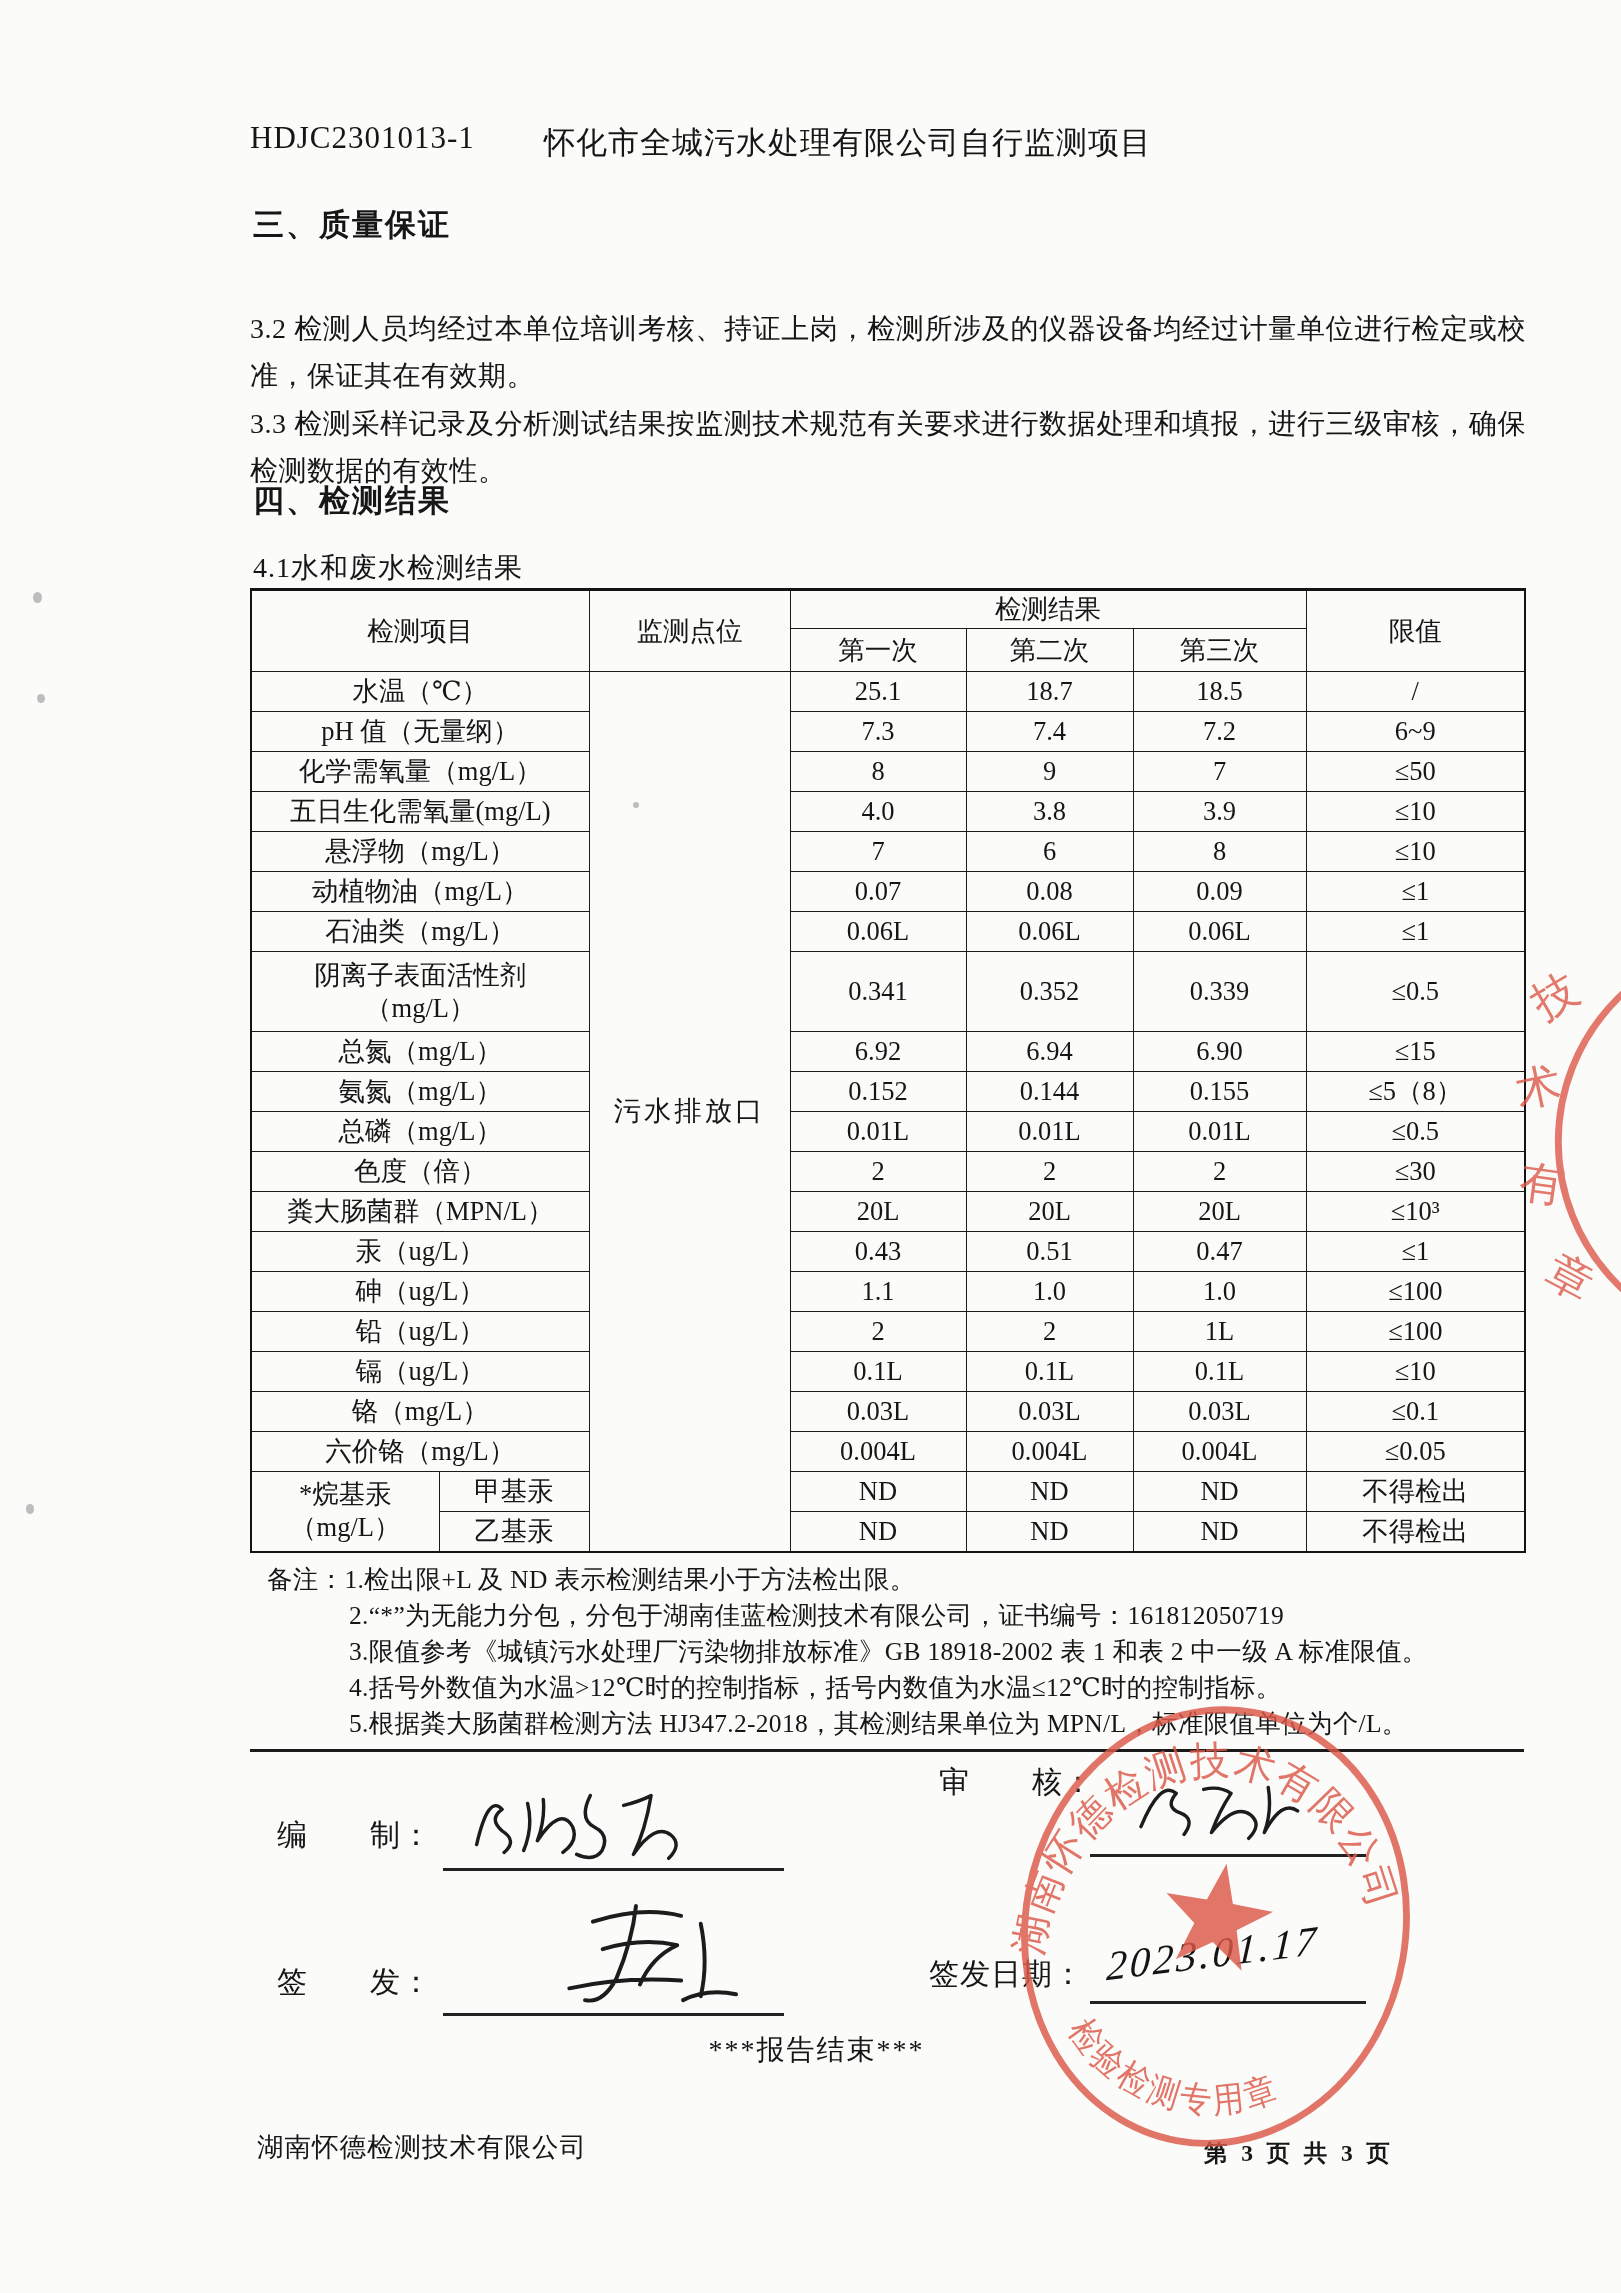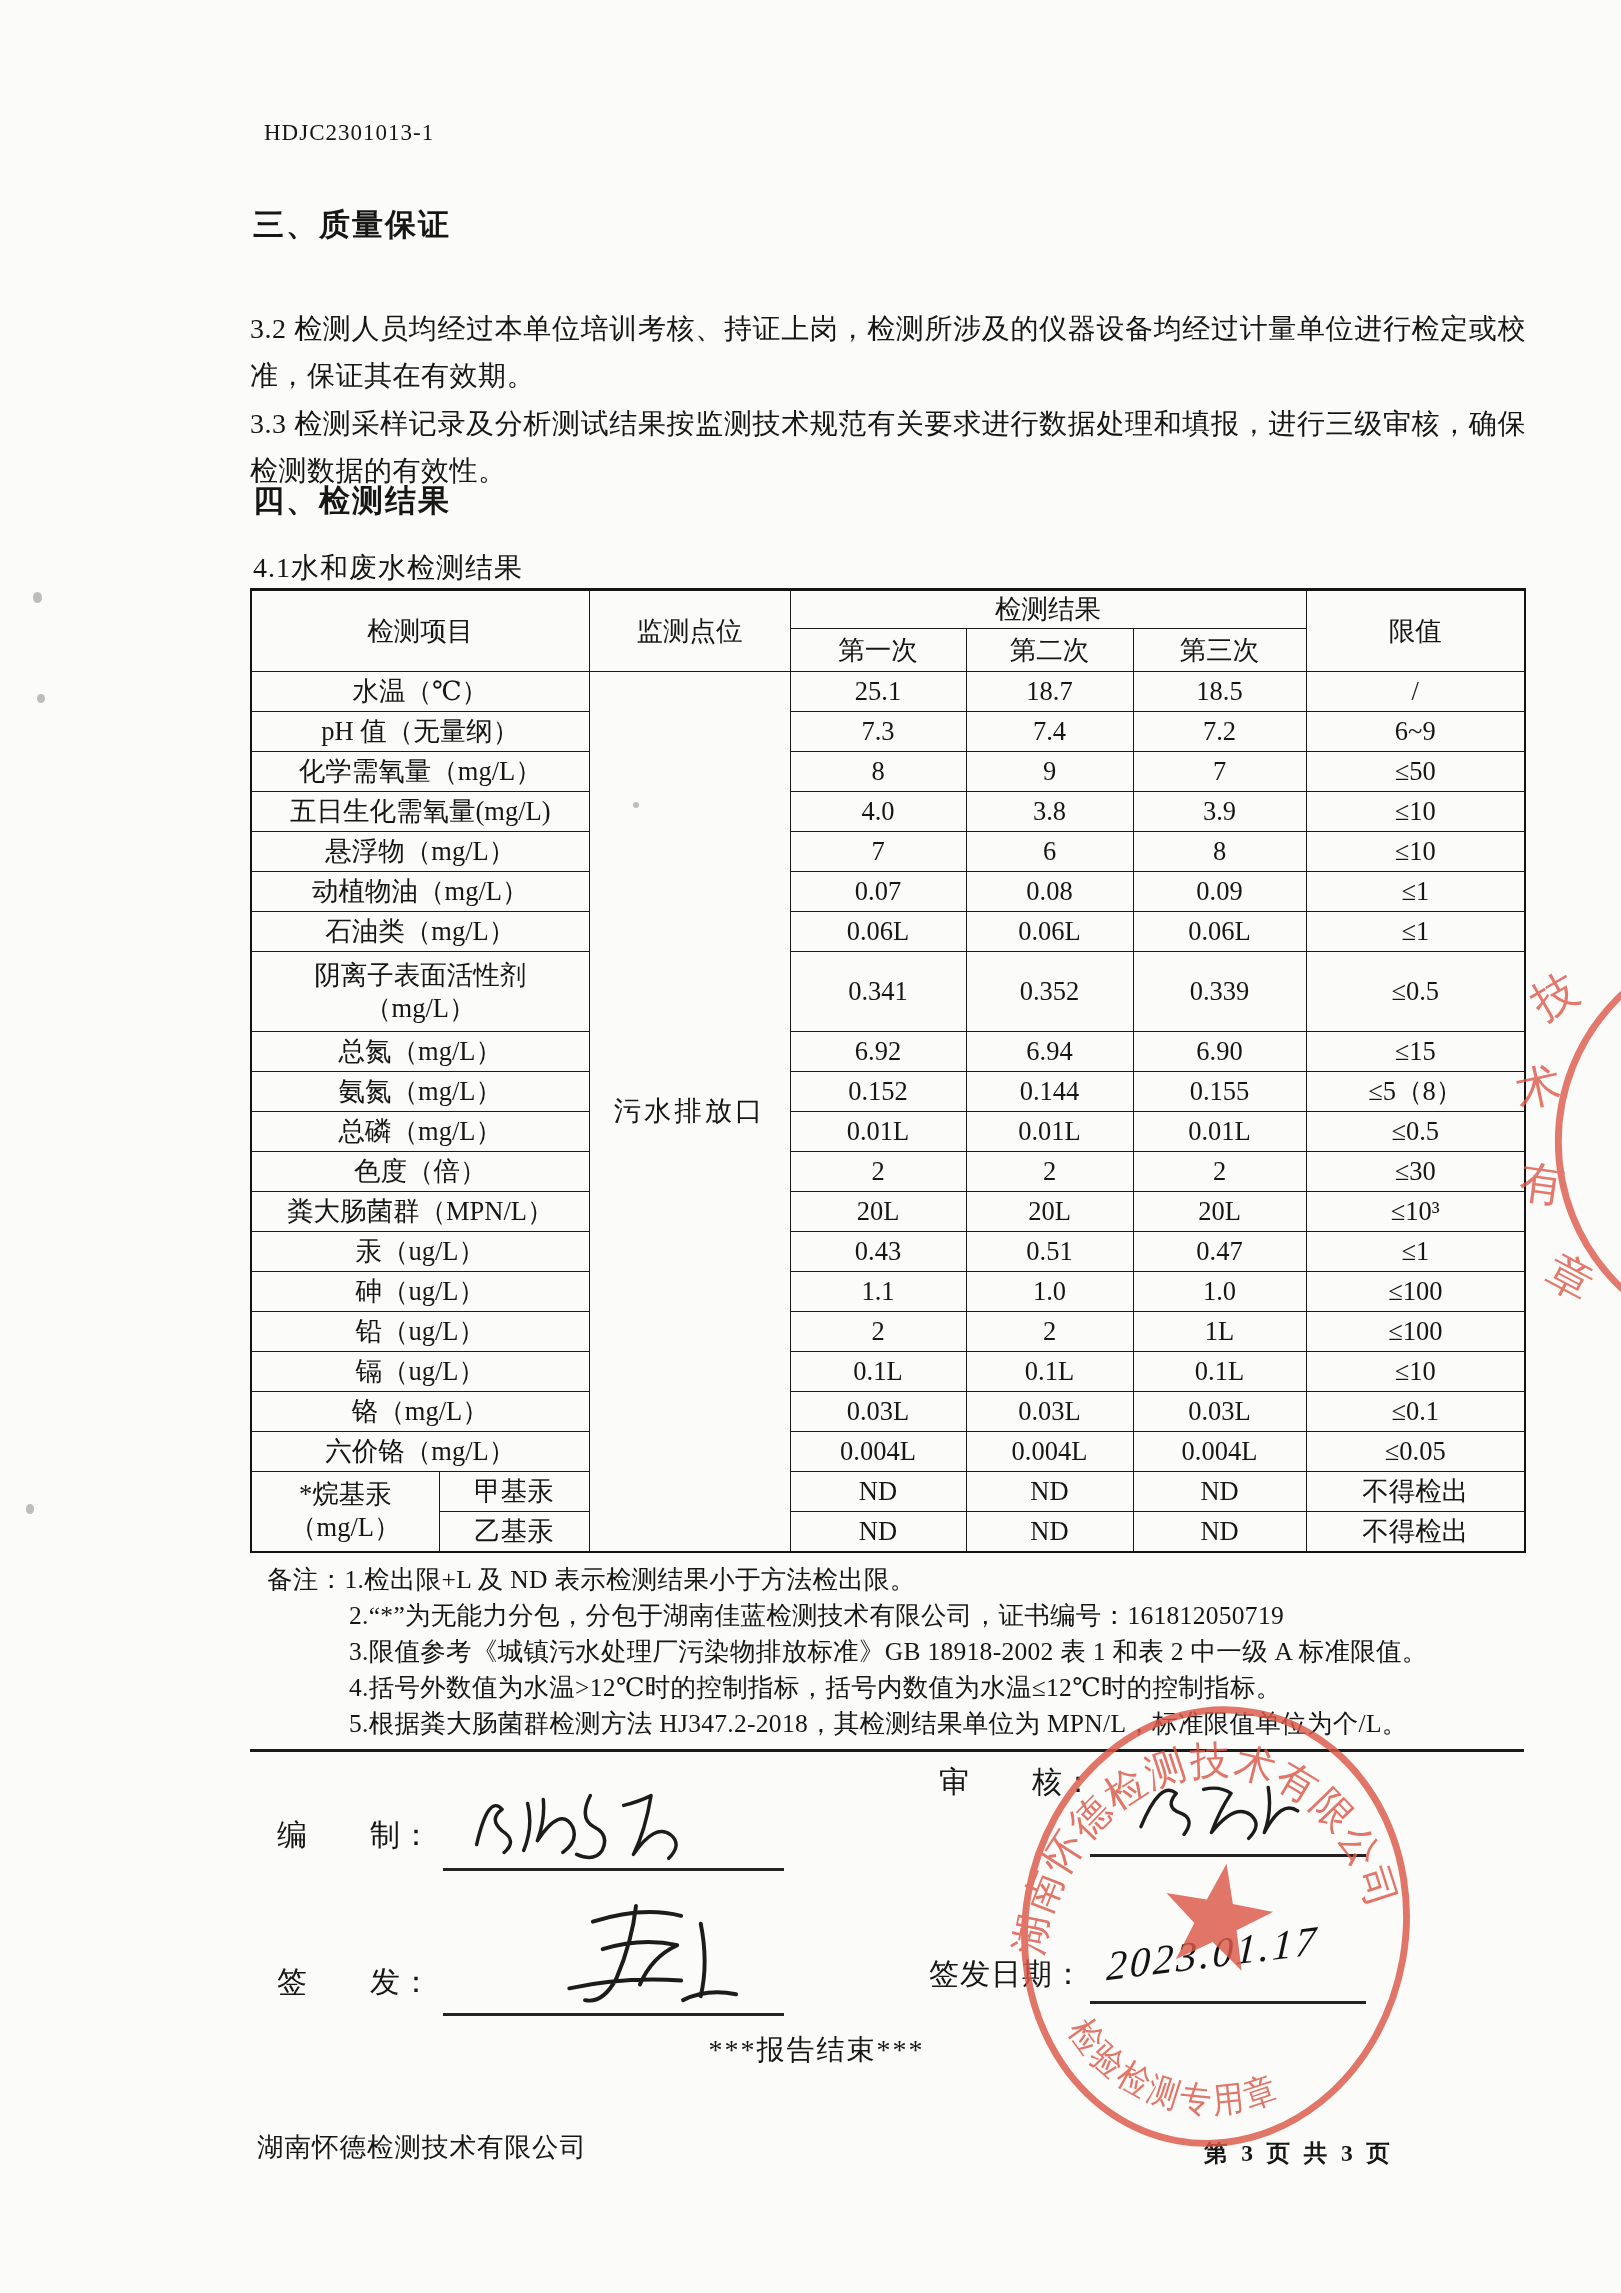--- a/index.html
+++ b/index.html
@@ -1,19 +1,19 @@
 <!DOCTYPE html>
 <html><head>
 <meta charset="utf-8">
 <style>
   html,body{margin:0;padding:0;background:#e8e8e8;}
   .page{position:relative;width:1621px;height:2294px;background:#fbfbfa;overflow:hidden;
         font-family:"Liberation Serif","DejaVu Serif",serif;color:#161616;}
   .abs{position:absolute;}
-  .hdr{font-size:23px;letter-spacing:1px;white-space:nowrap;margin-left:14px;}
+  .hdr{font-size:31px;letter-spacing:1px;white-space:nowrap;}
   .sec-title{font-size:31px;font-weight:700;letter-spacing:2px;}
   .sub-title{font-size:28px;letter-spacing:1px;}
   .para{font-size:28px;line-height:47px;width:1276px;text-align:justify;letter-spacing:0.5px;}
 
   table.results{position:absolute;left:250px;top:588px;width:1274px;border-collapse:collapse;
                 table-layout:fixed;border:2.9px solid #141414;border-top-width:3.9px;}
   .results th,.results td{border:1.6px solid #1a1a1a;text-align:center;vertical-align:middle;
                 padding:0;font-weight:400;font-size:26.5px;white-space:pre-line;line-height:33px;}
   .results thead tr.h1{height:39px;} .results thead tr.h2{height:43px;}
   .results tbody tr{height:40px;} .results tbody tr.tall{height:80px;}
@@ -37,20 +37,21 @@
   .stamp-wrap{pointer-events:none;}
   .stamp-clip{overflow:hidden;}
   .speck{background:#8a8a8a;border-radius:50%;opacity:.55;}
 </style>
 </head>
 <body>
 
 <div class="page">
 
   <div class="abs hdr" style="left:250px;top:120px;">HDJC2301013-1</div>
+  <div class="abs hdr" style="left:544px;top:122px;">怀化市全城污水处理有限公司自行监测项目</div>
 
   <div class="abs sec-title" style="left:253px;top:204px;">三、质量保证</div>
   <div class="abs para" style="left:250px;top:305px;">3.2 检测人员均经过本单位培训考核、持证上岗，检测所涉及的仪器设备均经过计量单位进行检定或校准，保证其在有效期。</div>
   <div class="abs para" style="left:250px;top:400px;">3.3 检测采样记录及分析测试结果按监测技术规范有关要求进行数据处理和填报，进行三级审核，确保检测数据的有效性。</div>
 
   <div class="abs sec-title" style="left:253px;top:467px;margin-top:13px;">四、检测结果</div>
   <div class="abs sub-title" style="left:253px;top:549px;">4.1水和废水检测结果</div>
 
   <table class="results">
     <colgroup>

